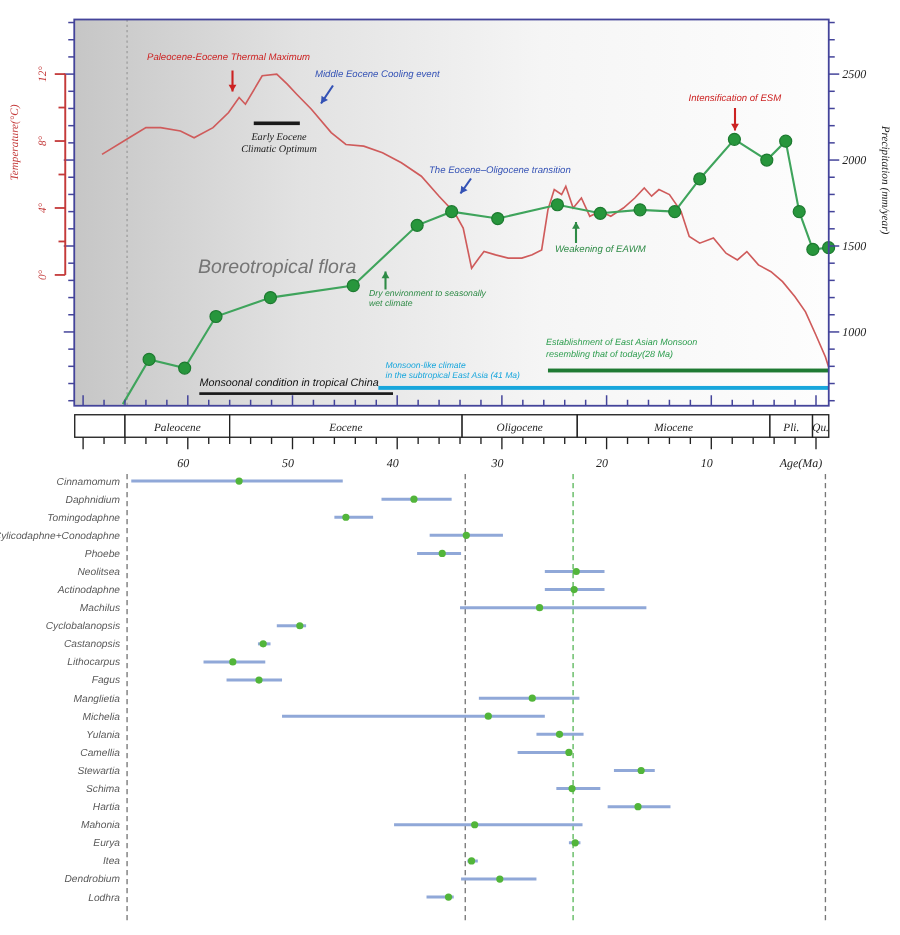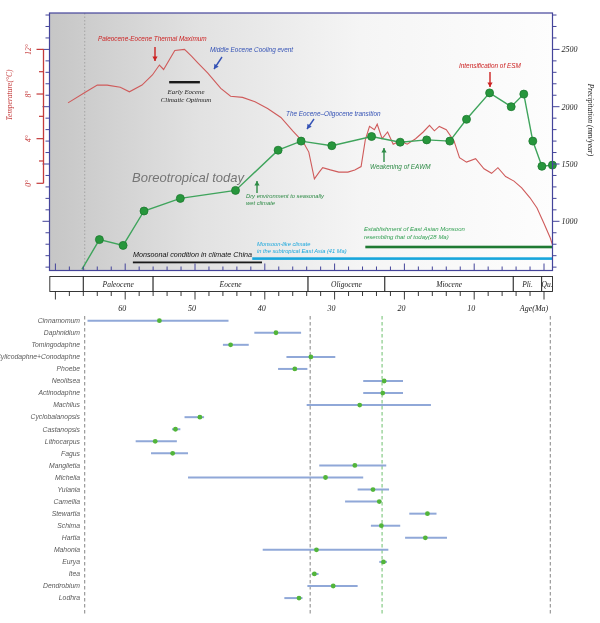--- a/index.html
+++ b/index.html
@@ -367,34 +367,34 @@
 
   <div class="ann" id="ann-petm" style="left: 98px; top: 35px; font-size: 6.4px; color: rgb(204, 34, 34);">Paleocene-Eocene Thermal Maximum</div>
 
   <div class="ann" id="ann-mece" style="left: 210px; top: 46px; font-size: 6.4px; color: rgb(52, 82, 181);">Middle Eocene Cooling event</div>
 
   <div class="ann ann-center serif" id="ann-eeco" style="left: 146px; top: 88px; width: 80px; font-size: 6.8px; color: rgb(26, 26, 26);">
     <div>Early Eocene</div>
     <div>Climatic Optimum</div>
   </div>
 
-  <div class="ann" id="ann-boreotropical" style="left: 132px; top: 170px; font-size: 13px; color: rgb(117, 117, 117);">Boreotropical today</div>
+  <div class="ann" id="ann-boreotropical" style="left: 132px; top: 170px; font-size: 13px; color: rgb(117, 117, 117);">Boreotropical flora</div>
 
   <div class="ann" id="ann-eot" style="left: 286px; top: 110px; font-size: 6.4px; color: rgb(52, 82, 181);">The Eocene–Oligocene transition</div>
 
   <div class="ann" id="ann-esm" style="left: 459px; top: 62px; font-size: 6.4px; color: rgb(204, 34, 34);">Intensification of ESM</div>
 
   <div class="ann" id="ann-eawm" style="left: 370px; top: 163px; font-size: 6.4px; color: rgb(46, 139, 70);">Weakening of EAWM</div>
 
   <div class="ann" id="ann-dry" style="left: 246px; top: 193px; font-size: 5.8px; color: rgb(46, 139, 70);">
     <div>Dry environment to seasonally</div>
     <div>wet climate</div>
   </div>
 
-  <div class="ann" id="ann-tropical_china" style="left: 133px; top: 250px; font-size: 7.2px; color: rgb(17, 17, 17);">Monsoonal condition in climate China</div>
+  <div class="ann" id="ann-tropical_china" style="left: 133px; top: 250px; font-size: 7.2px; color: rgb(17, 17, 17);">Monsoonal condition in tropical China</div>
 
   <div class="ann" id="ann-monsoon_like" style="left: 257px; top: 241px; font-size: 5.7px; color: rgb(24, 166, 220);">
     <div>Monsoon-like climate</div>
     <div>in the subtropical East Asia (41 Ma)</div>
   </div>
 
   <div class="ann" id="ann-eam" style="left: 364px; top: 226px; font-size: 6px; color: rgb(46, 158, 79);">
     <div>Establishment of East Asian Monsoon</div>
     <div>resembling that of today(28 Ma)</div>
   </div>

